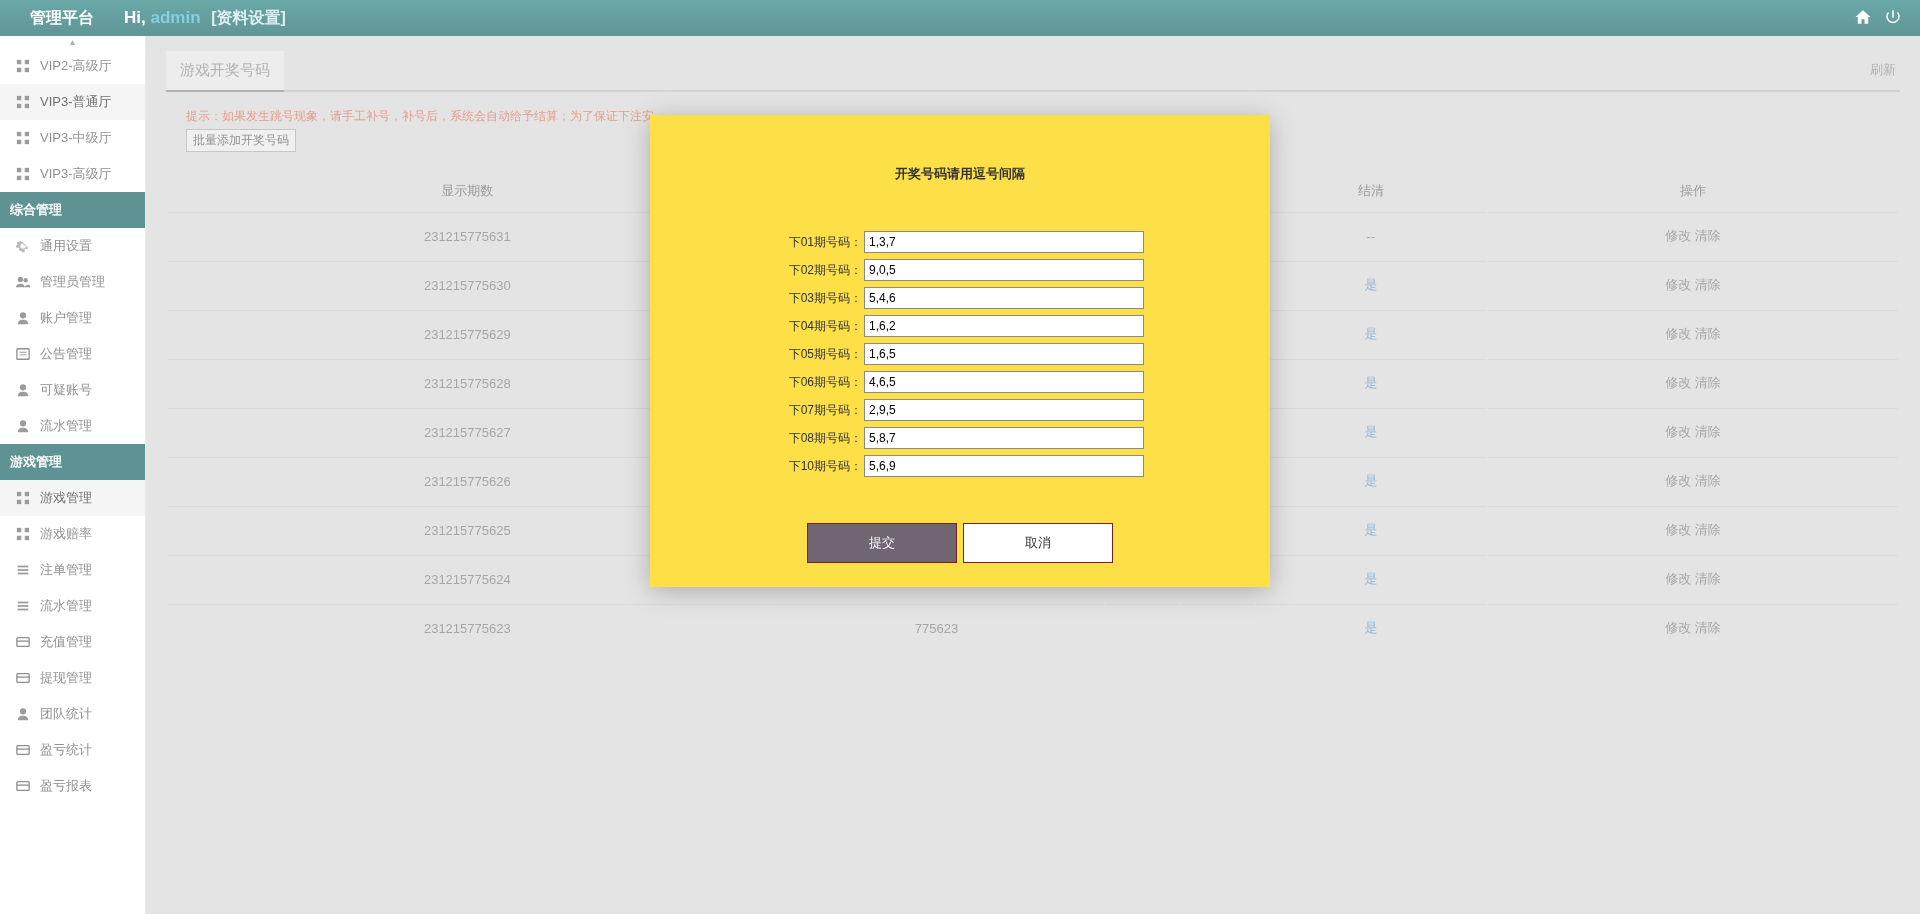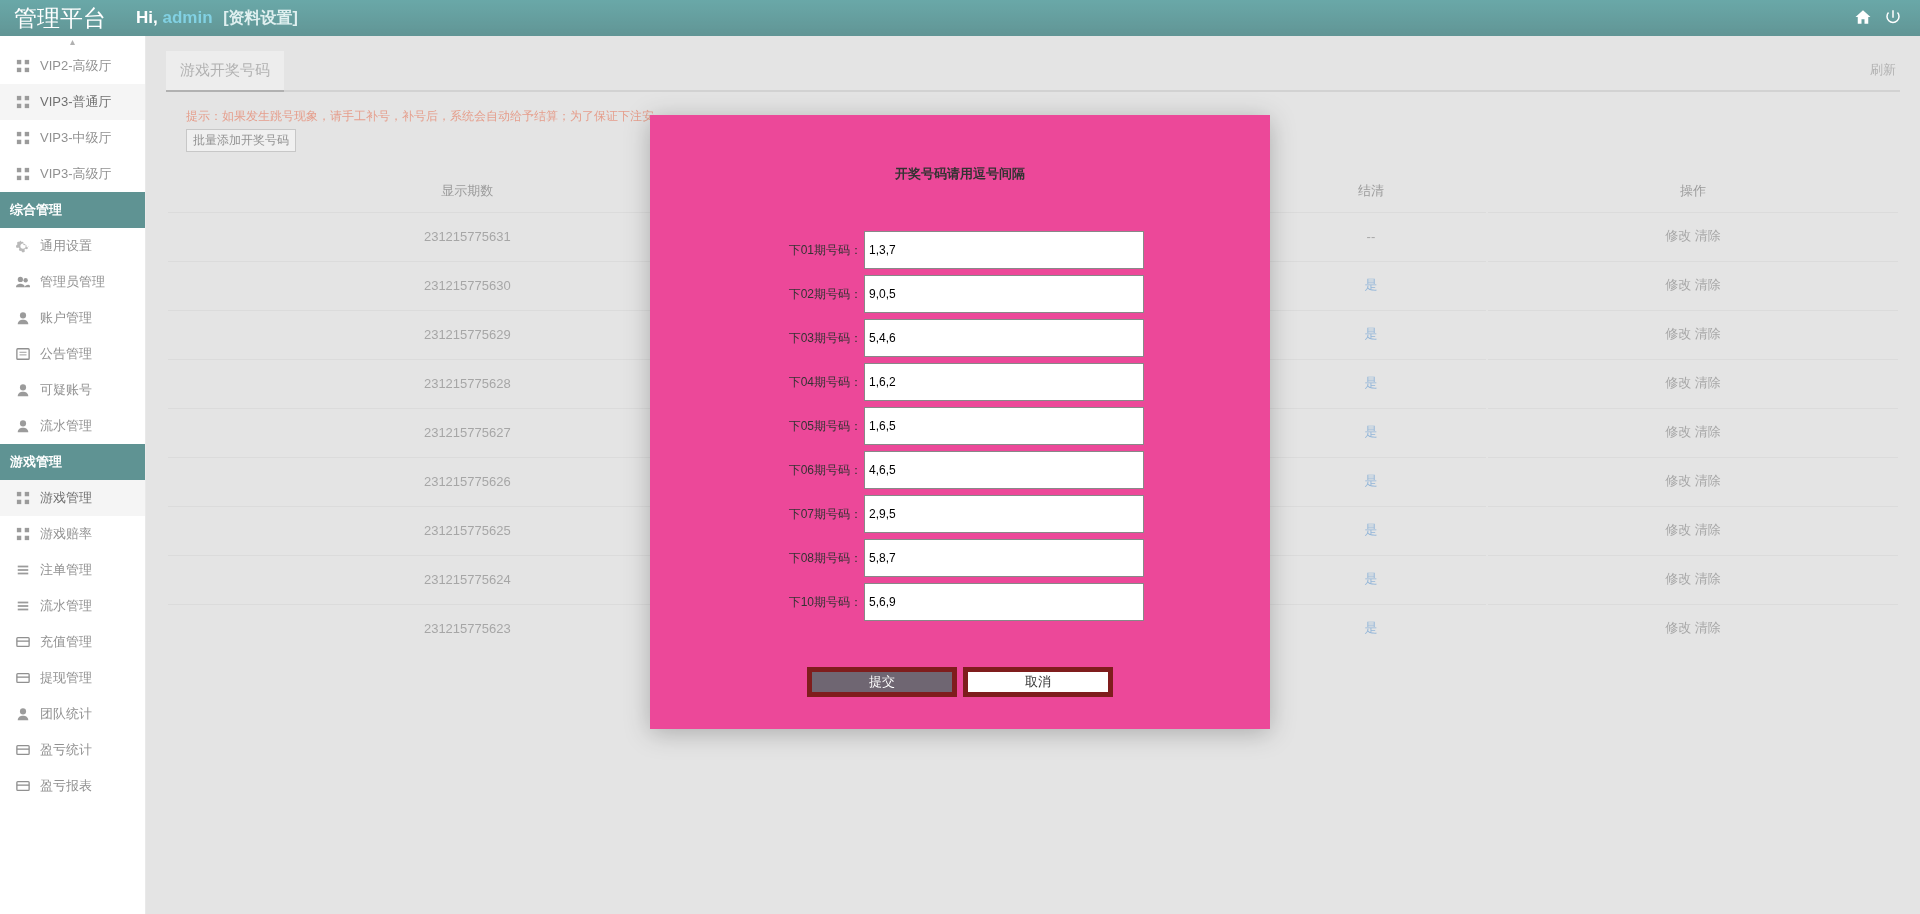--- a/index.html
+++ b/index.html
@@ -1,18 +1,18 @@
 <!DOCTYPE html>
 <html><head>
 <meta charset="utf-8">
 <style>
 * { margin: 0; padding: 0; box-sizing: border-box; }
 body { font-family: "Microsoft YaHei", Arial, sans-serif; font-size: 13px; color: #333; background: #fff; overflow: hidden; }
 .header { height: 36px; background: linear-gradient(to bottom, #1a7a7a, #0d5d5d); color: #fff; display: flex; align-items: center; padding: 0 14px; position: relative; }
-.header-title { font-size: 23px; font-weight: normal; margin-right: 30px; }
+.header-title { font-size: 16px; font-weight: bold; margin-right: 30px; margin-left: 16px; }
 .header-greet { font-size: 17px; font-weight: bold; }
 .header-greet .user { color: #3fb8d4; }
 .header-sub { font-size: 16px; margin-left: 6px; color: #d0e8e8; font-weight: bold; }
 .header-icons { position: absolute; right: 18px; top: 0; height: 36px; display: flex; align-items: center; gap: 12px; }
 .header-icons svg { width: 18px; height: 18px; fill: #fff; cursor: pointer; }
 
 .layout { display: flex; height: calc(100vh - 36px); }
 .sidebar { width: 146px; background: #fff; border-right: 1px solid #ddd; overflow-y: auto; position: relative; }
 .sidebar::-webkit-scrollbar { width: 14px; }
 .sidebar::-webkit-scrollbar-track { background: #f0f0f0; }
@@ -30,27 +30,27 @@
 .tab-right { margin-left: auto; color: #888; font-size: 13px; padding: 10px 4px; cursor: pointer; }
 .hint { color: #d86a4e; font-size: 12px; margin: 16px 0 4px 20px; }
 .batch-btn { border: 1px solid #aaa; background: #e8e8e8; color: #555; font-size: 12px; padding: 2px 6px; margin-left: 20px; cursor: pointer; display: inline-block; }
 
 .table { width: 100%; margin-top: 18px; }
 .table th { font-weight: normal; color: #666; font-size: 13px; padding: 10px 6px; text-align: center; }
 .table td { color: #777; font-size: 13px; padding: 14px 6px; text-align: center; border-top: 1px solid #c8c8c8; }
 .table td a { color: #5a8fc4; text-decoration: none; cursor: pointer; }
 
 .overlay { position: fixed; inset: 0; background: rgba(255,255,255,0.35); display: flex; align-items: flex-start; justify-content: center; padding-top: 115px; }
-.modal { width: 620px; background: #ec4899; box-shadow: 0 4px 24px rgba(0,0,0,0.25); padding: 50px 40px 32px; }
+.modal { width: 620px; background: #fde047; box-shadow: 0 4px 24px rgba(0,0,0,0.25); padding: 50px 40px 24px; }
 .modal-title { text-align: center; font-size: 13px; font-weight: bold; color: #333; margin-bottom: 48px; }
 .modal-row { display: flex; align-items: center; justify-content: center; margin-bottom: 6px; }
 .modal-row label { width: 86px; text-align: right; font-size: 12px; color: #333; margin-right: 2px; }
-.modal-row input { width: 280px; height: 38px; border: 1px solid #888; padding: 0 4px; font-size: 12px; }
+.modal-row input { width: 280px; height: 22px; border: 1px solid #888; padding: 0 4px; font-size: 12px; }
 .modal-btns { display: flex; justify-content: center; gap: 6px; margin-top: 46px; }
-.modal-btns button { width: 150px; height: 30px; font-size: 13px; cursor: pointer; border: 5px solid #7f1d1d; }
+.modal-btns button { width: 150px; height: 40px; font-size: 13px; cursor: pointer; border: 1px solid #7f1d1d; }
 .modal-btns .submit { background: #6f6672; color: #fff; }
 .modal-btns .cancel { background: #fff; color: #333; }
 </style>
 </head>
 <body>
 
 <div class="header">
   <div class="header-title">管理平台</div>
   <div class="header-greet">
     <span>Hi, </span><span class="user">admin</span>

